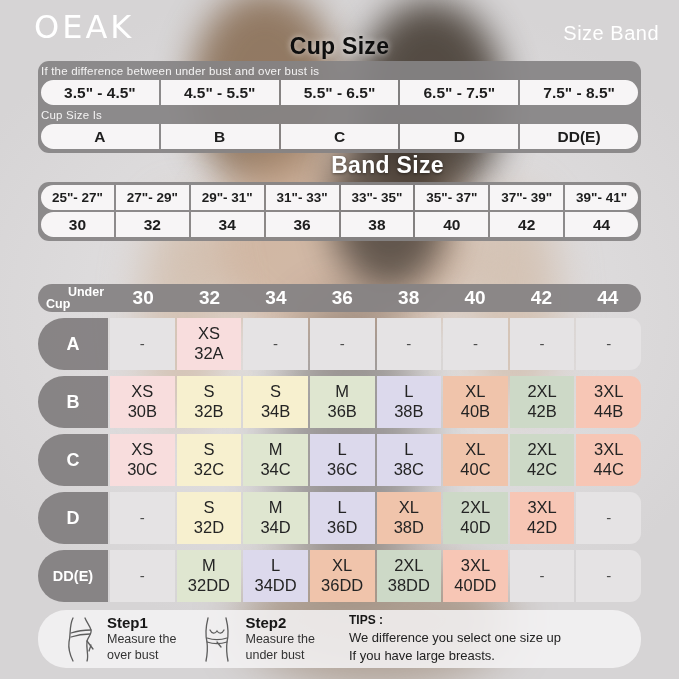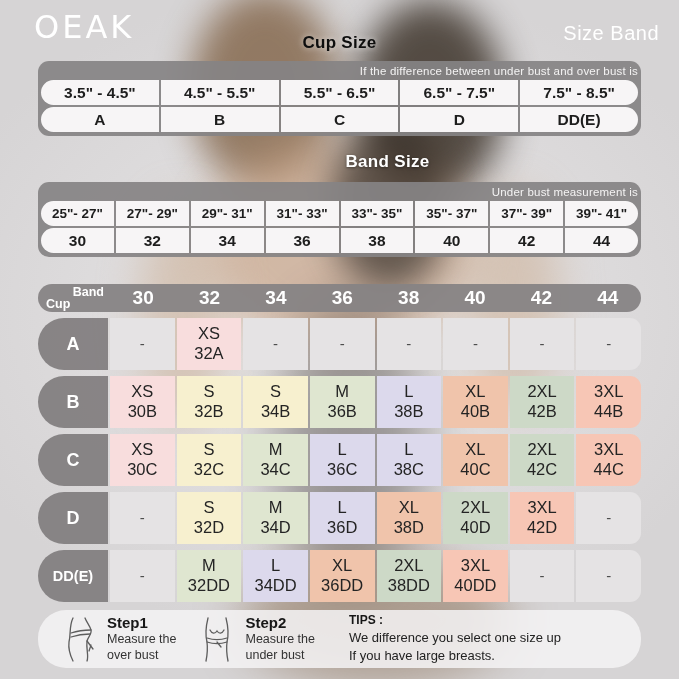--- a/index.html
+++ b/index.html
@@ -16,29 +16,29 @@
   .b6{left:240px;top:555px;width:270px;height:130px;background:#8a6f56;opacity:.55;filter:blur(24px);}
   .b7{left:140px;top:200px;width:85px;height:230px;background:#c9a98c;opacity:.5;filter:blur(22px);}
   .b8{left:465px;top:190px;width:95px;height:220px;background:#c9a98c;opacity:.5;filter:blur(22px);}
 
   .layer{position:absolute;left:0;top:0;width:679px;height:679px;}
 
   .logo{position:absolute;left:34px;top:8px;color:#fff;font-size:32px;font-weight:500;
         letter-spacing:3px;font-family:"DejaVu Sans", sans-serif;}
   .size-chart{position:absolute;right:20px;top:22px;color:#fff;font-size:20px;font-weight:500;letter-spacing:.5px;}
 
-  .sec-title{position:absolute;left:0;width:679px;text-align:center;font-size:17px;font-weight:800;letter-spacing:.3px;}
+  .sec-title{position:absolute;left:0;width:679px;text-align:center;font-size:23px;font-weight:800;letter-spacing:.3px;}
   .cup-title{top:33px;color:#0e0e0e;text-shadow:0 0 6px rgba(255,255,255,.7);}
   .band-title{top:152px;color:#fff;text-shadow:0 1px 3px rgba(0,0,0,.45);padding-left:48px;}
 
   .panel{position:absolute;left:38px;width:603px;border-radius:11px;
          background:rgba(134,131,132,.92);padding:2px 3px;box-sizing:border-box;}
   .panel-cup{top:61px;}
   .panel-band{top:182px;}
-  .strip{height:16px;line-height:16px;text-align:right;color:#f4f3f3;font-size:11.5px;letter-spacing:.2px;}
+  .strip{height:16px;line-height:16px;text-align:left;color:#f4f3f3;font-size:11.5px;letter-spacing:.2px;}
   .wrow{display:flex;gap:2px;margin:1px 0 2px 0;}
   .wcell{flex:1;height:25px;background:#f7f5f6;display:flex;align-items:center;justify-content:center;
          color:#1d1d1d;font-weight:600;}
   .wrow .wcell:first-child{border-radius:13px 0 0 13px;}
   .wrow .wcell:last-child{border-radius:0 13px 13px 0;}
   .fs16{font-size:15.5px;} .fs14{font-size:13.5px;}
 
   .m-header{position:absolute;left:38px;top:284px;width:603px;height:28px;border-radius:14px;
             background:rgba(134,131,132,.94);display:flex;align-items:center;}
   .m-corner{width:72px;position:relative;height:28px;flex:none;}
@@ -87,33 +87,33 @@
 
     <section class="panel panel-cup">
       <div class="strip">If the difference between under bust and over bust is</div>
       <div class="wrow" id="cup-ranges">
           <div class="wcell fs16">3.5" - 4.5"</div>
           <div class="wcell fs16">4.5" - 5.5"</div>
           <div class="wcell fs16">5.5" - 6.5"</div>
           <div class="wcell fs16">6.5" - 7.5"</div>
           <div class="wcell fs16">7.5" - 8.5"</div>
         </div>
+      <div class="strip">Cup Size Is</div>
       <div class="wrow" id="cup-letters">
           <div class="wcell fs16">A</div>
           <div class="wcell fs16">B</div>
           <div class="wcell fs16">C</div>
           <div class="wcell fs16">D</div>
           <div class="wcell fs16">DD(E)</div>
         </div>
     </section>
 
     <div class="sec-title band-title">Band Size</div>
 
     <section class="panel panel-band">
-      <div class="strip">Under bust measurement is</div>
       <div class="wrow" id="band-ranges">
           <div class="wcell fs14">25"- 27"</div>
           <div class="wcell fs14">27"- 29"</div>
           <div class="wcell fs14">29"- 31"</div>
           <div class="wcell fs14">31"- 33"</div>
           <div class="wcell fs14">33"- 35"</div>
           <div class="wcell fs14">35"- 37"</div>
           <div class="wcell fs14">37"- 39"</div>
           <div class="wcell fs14">39"- 41"</div>
         </div>
@@ -124,21 +124,21 @@
           <div class="wcell fs16">36</div>
           <div class="wcell fs16">38</div>
           <div class="wcell fs16">40</div>
           <div class="wcell fs16">42</div>
           <div class="wcell fs16">44</div>
         </div>
     </section>
 
     <div class="m-header">
       <div class="m-corner">
-        <span class="sz">Band</span>
+        <span class="sz">Under</span>
         <span class="cp">Cup</span>
       </div>
 
     <div class="m-col">30</div>
         <div class="m-col">32</div>
         <div class="m-col">34</div>
         <div class="m-col">36</div>
         <div class="m-col">38</div>
         <div class="m-col">40</div>
         <div class="m-col">42</div>

